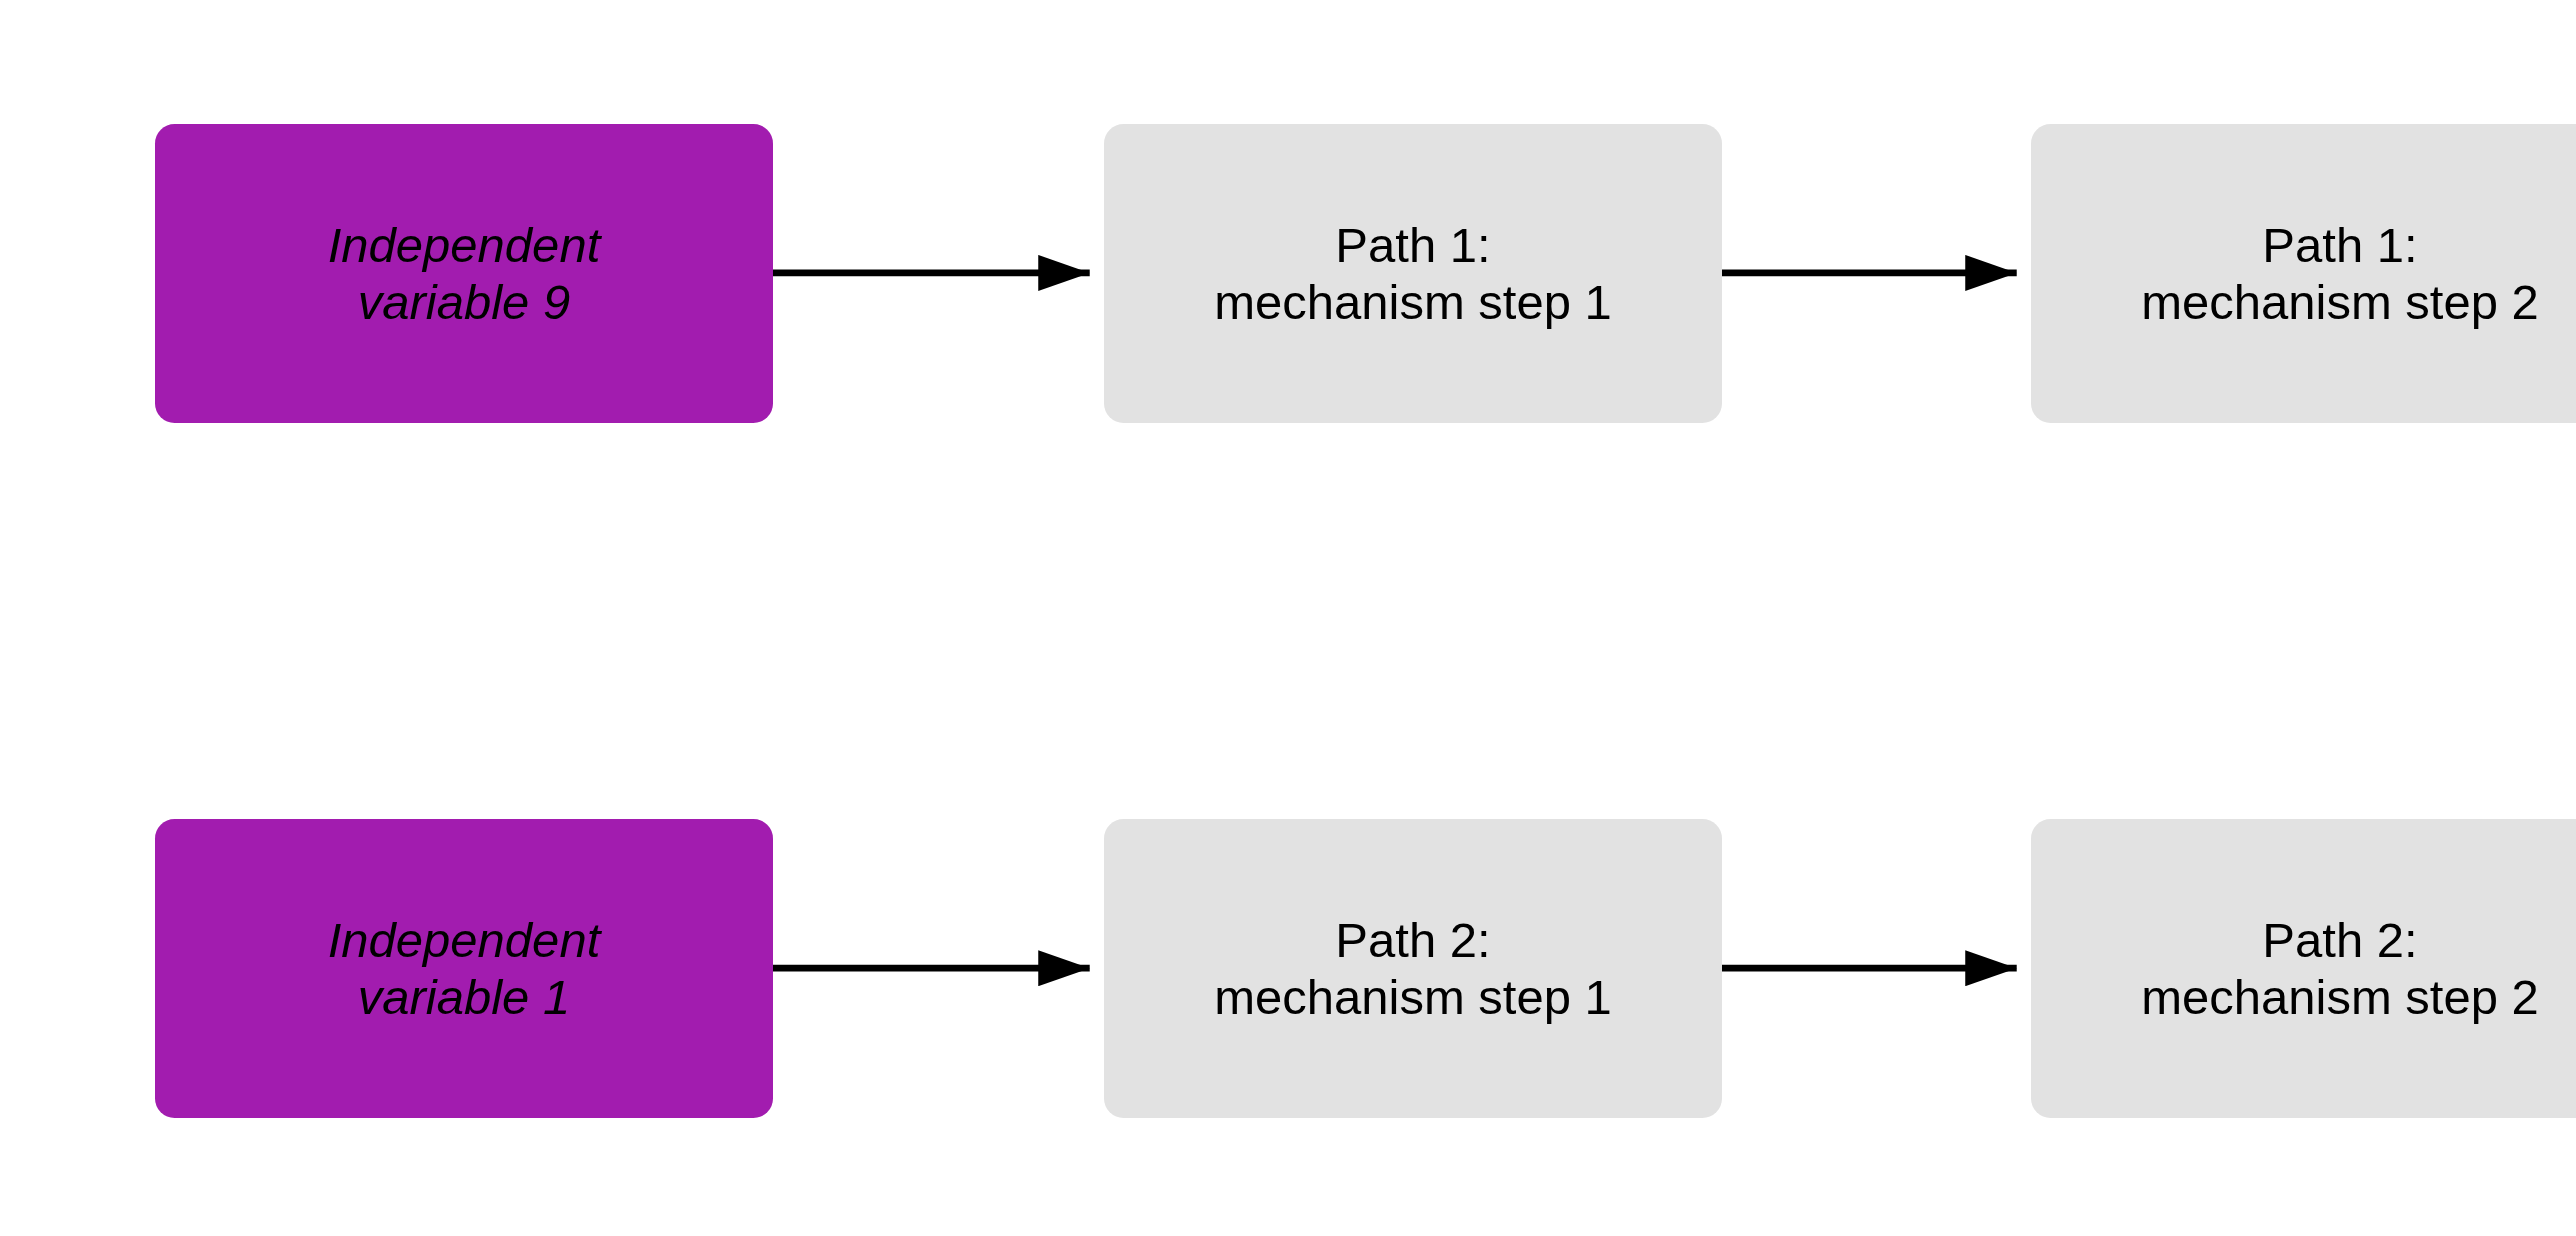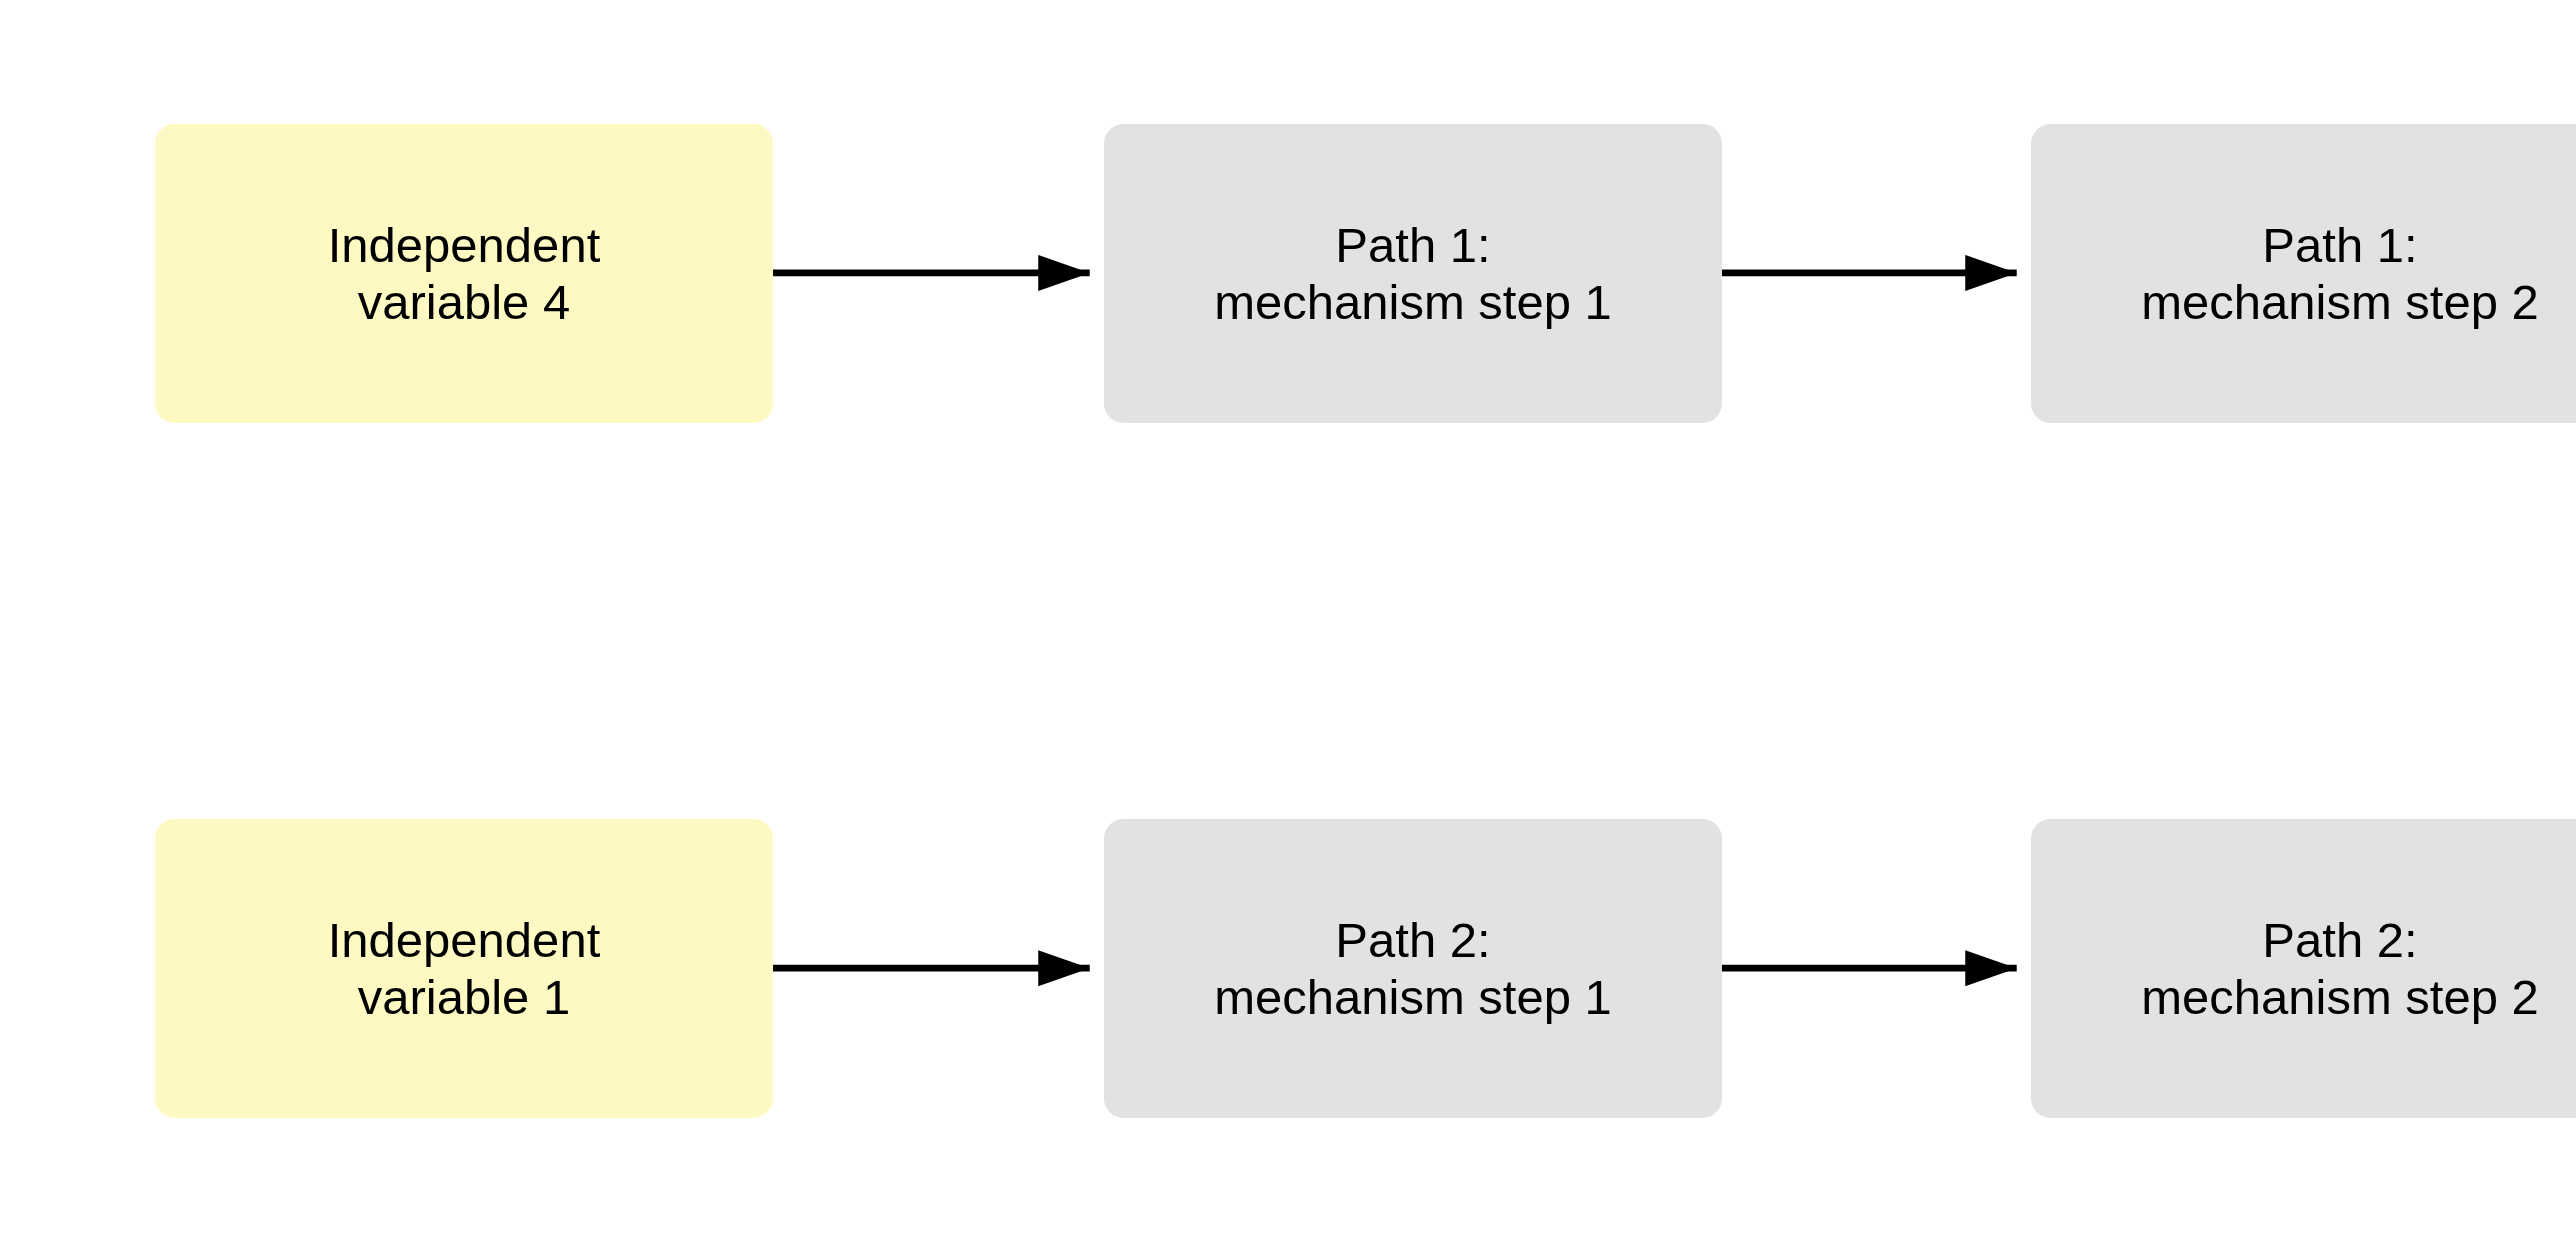--- a/index.html
+++ b/index.html
@@ -29,21 +29,21 @@
     border-radius: 19.6px;
     display: flex;
     flex-direction: column;
     align-items: center;
     justify-content: center;
     text-align: center;
     font-size: 49px;
     line-height: 1.15;
     color: #000000;
   }
-  .node-dark  { background: #fef9c3; }
+  .node-dark  { background: #a21caf; font-style: italic; }
   .node-light { background: #e2e2e2; margin-left: 14px; }
 
   
   .pos-iv1  { left: 155px;  top: 124px;  }
   .pos-p1s1 { left: 1090px; top: 124px;  }
   .pos-p1s2 { left: 2017px; top: 124px;  }
   .pos-iv2  { left: 155px;  top: 819px; }
   .pos-p2s1 { left: 1090px; top: 819px; }
   .pos-p2s2 { left: 2017px; top: 819px; }
 </style>
@@ -63,21 +63,21 @@
     <line x1="3315" y1="530" x2="3915" y2="530" stroke="#000000" stroke-width="13" marker-end="url(#ah)"></line>
     <line x1="5115" y1="530" x2="5714" y2="916" stroke="#000000" stroke-width="13" marker-end="url(#ah)"></line>
 
     <line x1="1500" y1="1880" x2="2115" y2="1880" stroke="#000000" stroke-width="13" marker-end="url(#ah)"></line>
     <line x1="3315" y1="1880" x2="3915" y2="1880" stroke="#000000" stroke-width="13" marker-end="url(#ah)"></line>
     <line x1="5115" y1="1880" x2="5714" y2="1494" stroke="#000000" stroke-width="13" marker-end="url(#ah)"></line>
   </svg>
 
   <div class="node node-dark pos-iv1">
     <span>Independent</span>
-    <span>variable 4</span>
+    <span>variable 9</span>
   </div>
 
   <div class="node node-light pos-p1s1">
     <span>Path 1:</span>
     <span>mechanism step 1</span>
   </div>
 
   <div class="node node-light pos-p1s2">
     <span>Path 1:</span>
     <span>mechanism step 2</span>

